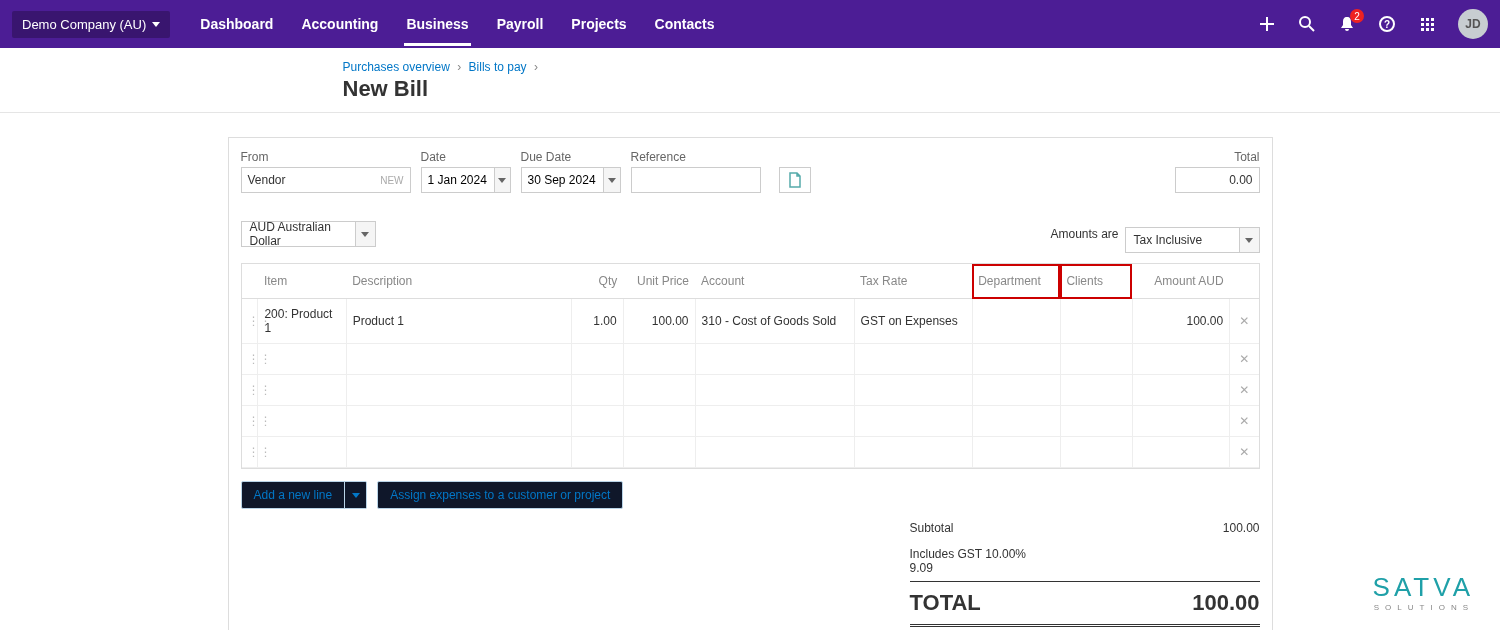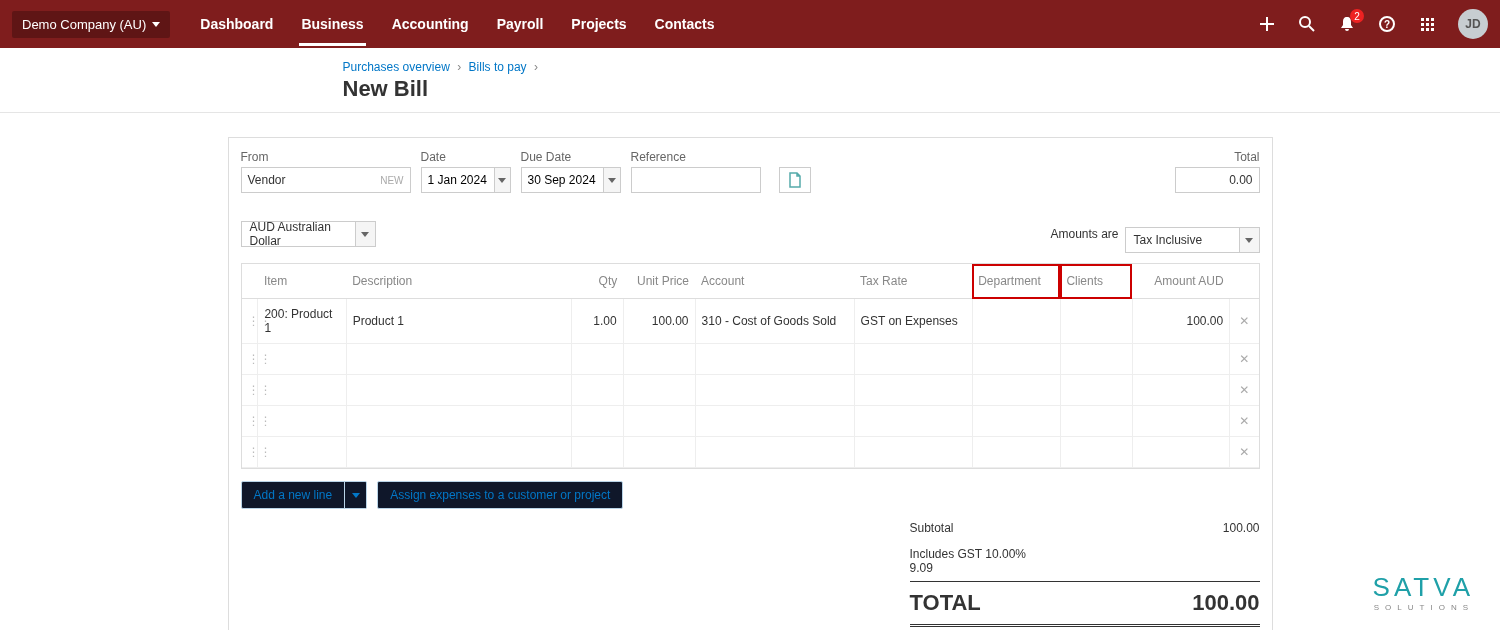--- a/index.html
+++ b/index.html
@@ -1,19 +1,19 @@
 <!DOCTYPE html>
 <html><head>
 <meta charset="utf-8">
 <style>
   * { box-sizing: border-box; margin: 0; padding: 0; }
   body { font-family: Arial, Helvetica, sans-serif; font-size: 12px; color: #333; background: #fff; }
   
   
-  .topnav { background: #7f1d1d; height: 48px; display: flex; align-items: center; padding: 0 12px; color: #fff; }
+  .topnav { background: #4c1d95; height: 48px; display: flex; align-items: center; padding: 0 12px; color: #fff; }
   .org-select { background: rgba(0,0,0,0.25); padding: 6px 10px; border-radius: 2px; display: flex; align-items: center; gap: 6px; margin-right: 16px; cursor: pointer; font-size: 13px; }
   .nav-items { display: flex; gap: 0; }
   .nav-item { padding: 14px 14px; font-size: 14px; cursor: pointer; font-weight: 600; position: relative; }
   .nav-item.active::after { content: ""; position: absolute; bottom: 0; left: 12px; right: 12px; height: 3px; background: #fff; }
   .nav-right { margin-left: auto; display: flex; align-items: center; gap: 22px; }
   .nav-icon { width: 18px; height: 18px; display: flex; align-items: center; justify-content: center; cursor: pointer; position: relative; }
   .badge { position: absolute; top: -6px; right: -8px; background: #e22; color: #fff; border-radius: 50%; width: 14px; height: 14px; font-size: 10px; display: flex; align-items: center; justify-content: center; }
   .avatar { width: 30px; height: 30px; border-radius: 50%; background: #c7cdd1; color: #555; display: flex; align-items: center; justify-content: center; font-size: 12px; font-weight: 600; cursor: pointer; }
   .grid-icon { display: grid; grid-template-columns: repeat(3, 3px); grid-template-rows: repeat(3, 3px); gap: 2px; }
   .grid-icon span { background: #fff; width: 3px; height: 3px; }
@@ -101,22 +101,22 @@
 
 <div class="topnav">
   <div class="org-select">
     <span>Demo Company (AU)</span>
     <svg width="8" height="5">
         <path d="M0 0 L4 5 L8 0 Z" fill="#fff"></path>
       </svg>
   </div>
   <div class="nav-items">
     <div class="nav-item">Dashboard</div>
+    <div class="nav-item">Accounting</div>
     <div class="nav-item active">Business</div>
-    <div class="nav-item">Accounting</div>
     <div class="nav-item">Payroll</div>
     <div class="nav-item">Projects</div>
     <div class="nav-item">Contacts</div>
   </div>
   <div class="nav-right">
     <div class="nav-icon">
       <svg width="14" height="14">
           <path d="M7 0 V14 M0 7 H14" stroke="#fff" stroke-width="2"></path>
         </svg>
     </div>

